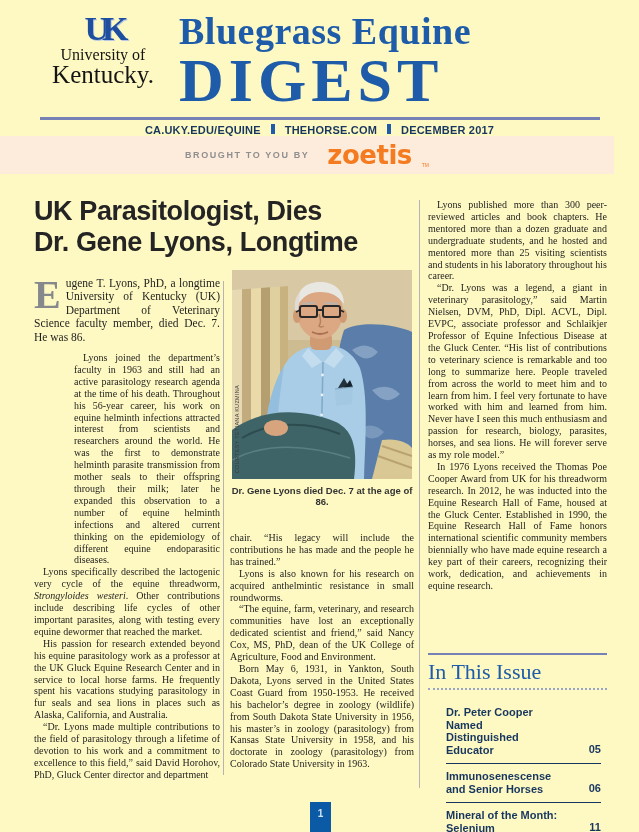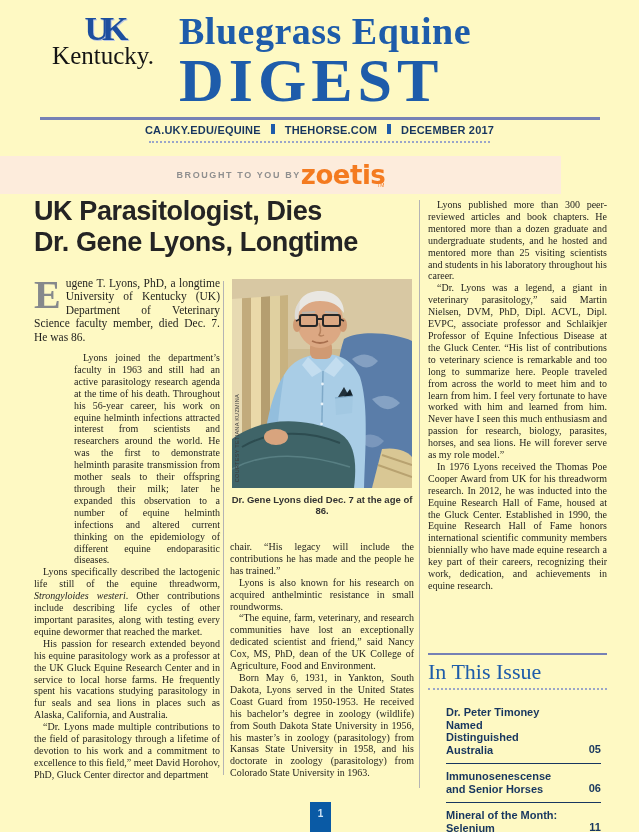--- a/index.html
+++ b/index.html
@@ -27,34 +27,34 @@
   .horse-horse{font-size:31px;font-weight:bold;color:var(--c_red);letter-spacing:-1px;line-height:28px;}
   .horse-com{font-size:15px;font-weight:bold;font-style:italic;color:#111;}
   .horse-tagline{font-family:"Liberation Sans",sans-serif;font-size:5px;font-weight:bold;
     color:var(--c_red);letter-spacing:0.4px;margin-top:1px;}
   .mast-rule{position:absolute;left:40px;top:117px;width:560px;height:3px;background:var(--c_rule);}
   .info-bar{position:absolute;left:0;top:124px;width:639px;text-align:center;
     font-family:"Liberation Sans",sans-serif;font-weight:bold;font-size:11px;color:var(--c_navy);
     letter-spacing:0.2px;}
   .info-sep{display:inline-block;width:4px;height:10px;background:var(--c_blue);margin:0 10px 0 10px;}
   .dotted-rule{position:absolute;left:149px;top:141px;width:341px;border-top:2px dotted #9aa6c9;}
-  .sponsor-band{position:absolute;left:0;top:156px;width:561px;height:38px;background:var(--c_peach);
-    display:flex;align-items:center;justify-content:center;gap:0;}
+  .sponsor-band{position:absolute;left:0;top:136px;width:614px;height:38px;background:var(--c_peach);
+    display:flex;align-items:center;justify-content:center;gap:18px;}
   .sponsor-label{font-family:"Liberation Sans",sans-serif;font-size:9px;font-weight:bold;
     color:var(--c_gray);letter-spacing:1.6px;}
   .sponsor-name{font-family:"DejaVu Sans","Liberation Sans",sans-serif;font-size:26px;font-weight:bold;
     color:var(--c_orange);letter-spacing:-0.5px;line-height:26px;}
   .sponsor-tm{font-family:"Liberation Sans",sans-serif;font-size:5px;color:var(--c_orange);align-self:flex-end;margin:0 0 6px -8px;}
   
   .headline{position:absolute;left:34px;top:196px;width:388px;
     font-family:"Liberation Sans",sans-serif;font-weight:bold;font-size:27px;line-height:31px;
     color:#242424;letter-spacing:-0.4px;}
   .col{position:absolute;font-size:10px;line-height:11.9px;text-align:justify;hyphens:auto;}
   .col1{left:34px;top:277px;width:186px;}
-  .col2{left:230px;top:276px;width:184px;}
+  .col2{left:230px;top:267px;width:184px;}
   .col3{left:428px;top:199px;width:179px;}
   .vrule{position:absolute;width:1px;background:#b4b4b4;}
   .vrule1{left:223px;top:281px;height:494px;}
   .vrule2{left:419px;top:200px;height:588px;}
   .lede{font-size:11.5px;line-height:13.4px;text-align:justify;}
   .dropcap{float:left;font-size:40px;line-height:32px;font-weight:bold;color:var(--c_dropcap);
     margin:2px 5px 0 0;font-family:"Liberation Serif",serif;}
   .para{text-indent:9px;}
   .para.noindent{text-indent:0;}
   .first-body{margin-top:8px;margin-left:40px;}
@@ -82,20 +82,21 @@
     display:flex;align-items:flex-start;justify-content:center;}
   .page-num{font-family:"Liberation Sans",sans-serif;font-weight:bold;font-size:10px;color:#cfe3f5;margin-top:6px;}
 </style>
 </head>
 <body>
 
 <div class="page">
 
   <div class="uk-logo">
     <div class="uk-mark">UK</div>
+    <div class="uk-line1">University of</div>
     <div class="uk-line2">Kentucky.</div>
   </div>
 
   <div class="mast-title">
     <div class="mast-line1">Bluegrass Equine</div>
     <div class="mast-line2">DIGEST</div>
   </div>
 
 
   <div class="mast-rule"></div>
@@ -118,23 +119,23 @@
   </div>
 
   <div class="vrule vrule1"></div>
   <div class="vrule vrule2"></div>
 
   <div class="col col1">
     <div class="lede">
       <span class="dropcap">E</span><span>ugene T. Lyons, PhD, a longtime University of Kentucky (UK) Department of Veterinary Science faculty member, died Dec. 7. He was 86.</span>
     </div>
     <p class="para first-body">Lyons joined the department’s faculty in 1963 and still had an active parasitology research agenda at the time of his death. Throughout his 56-year career, his work on equine helminth infections attracted interest from scientists and researchers around the world. He was the first to demonstrate helminth parasite transmission from mother seals to their offspring through their milk; later he expanded this observation to a number of equine helminth infections and altered current thinking on the epidemiology of different equine endoparasitic diseases.</p>
-    <p class="para"><span>Lyons specifically described the lactogenic life still of the equine threadworm, </span><span class="ital">Strongyloides westeri</span><span>. Other contributions include describing life cycles of other important parasites, along with testing every equine dewormer that reached the market.</span></p>
+    <p class="para"><span>Lyons specifically described the lactogenic very cycle of the equine threadworm, </span><span class="ital">Strongyloides westeri</span><span>. Other contributions include describing life cycles of other important parasites, along with testing every equine dewormer that reached the market.</span></p>
     <p class="para">His passion for research extended beyond his equine parasitology work as a professor at the UK Gluck Equine Research Center and in service to local horse farms. He frequently spent his vacations studying parasitology in fur seals and sea lions in places such as Alaska, California, and Australia.</p>
-    <p class="para">“Dr. Lyons made multiple contributions to the field of parasitology through a lifetime of devotion to his work and a commitment to excellence to this field,” meet David Horohov, PhD, Gluck Center director and department</p>
+    <p class="para">“Dr. Lyons made multiple contributions to the field of parasitology through a lifetime of devotion to his work and a commitment to excellence to this field,” said David Horohov, PhD, Gluck Center director and department</p>
   </div>
 
   <div class="col col2">
     <div class="photo-wrap">
       <svg width="180" height="209" viewBox="0 0 180 209">
         <rect x="0" y="0" width="180" height="209" fill="#cdbb92"></rect>
         <rect x="0" y="0" width="180" height="70" fill="#d8c8a3"></rect>
 
         <g transform="skewY(-4)">
           <rect x="0" y="20" width="10" height="200" fill="#e7dab2"></rect>
@@ -213,21 +214,21 @@
     <p class="para">“Dr. Lyons was a legend, a giant in veterinary parasitology,” said Martin Nielsen, DVM, PhD, Dipl. ACVL, Dipl. EVPC, associate professor and Schlaikjer Professor of Equine Infectious Disease at the Gluck Center. “His list of contributions to veterinary science is remarkable and too long to summarize here. People traveled from across the world to meet him and to learn from him. I feel very fortunate to have worked with him and learned from him. Never have I seen this much enthusiasm and passion for research, biology, parasites, horses, and sea lions. He will forever serve as my role model.”</p>
     <p class="para">In 1976 Lyons received the Thomas Poe Cooper Award from UK for his threadworm research. In 2012, he was inducted into the Equine Research Hall of Fame, housed at the Gluck Center. Established in 1990, the Equine Research Hall of Fame honors international scientific community members biennially who have made equine research a key part of their careers, recognizing their work, dedication, and achievements in equine research.</p>
   </div>
 
   <div class="iti">
     <div class="iti-toprule"></div>
     <div class="iti-title">In This Issue</div>
     <div class="iti-dotted"></div>
     <div class="iti-list">
       <div class="iti-item">
-        <span class="iti-label">Dr. Peter Timoney Named Distinguished Australia</span>
+        <span class="iti-label">Dr. Peter Cooper Named Distinguished Educator</span>
         <span class="iti-page">05</span>
       </div>
       <div class="iti-item">
         <span class="iti-label">Immunosenescense and Senior Horses</span>
         <span class="iti-page">06</span>
       </div>
       <div class="iti-item">
         <span class="iti-label">Mineral of the Month: Selenium</span>
         <span class="iti-page">11</span>
       </div>

